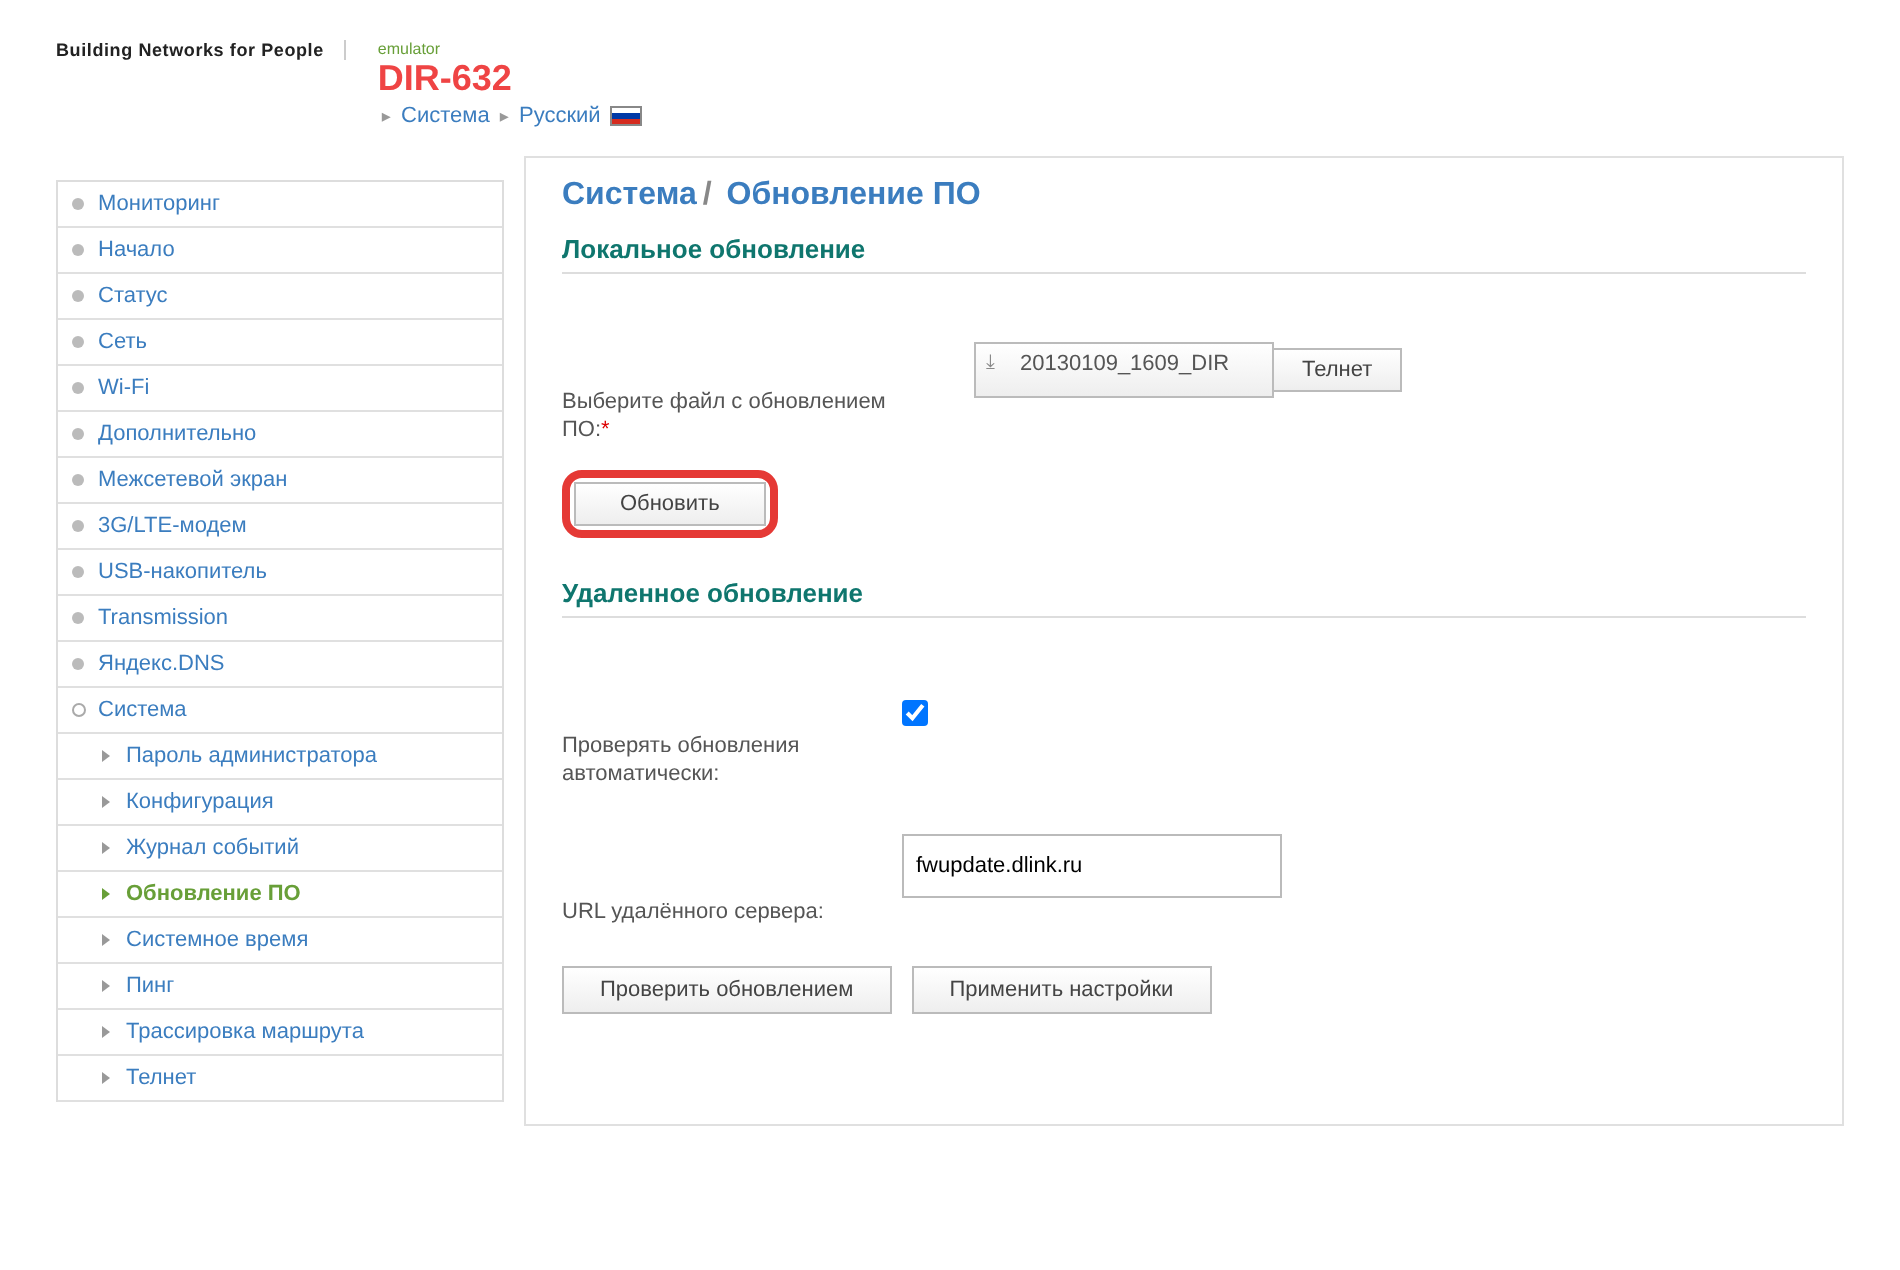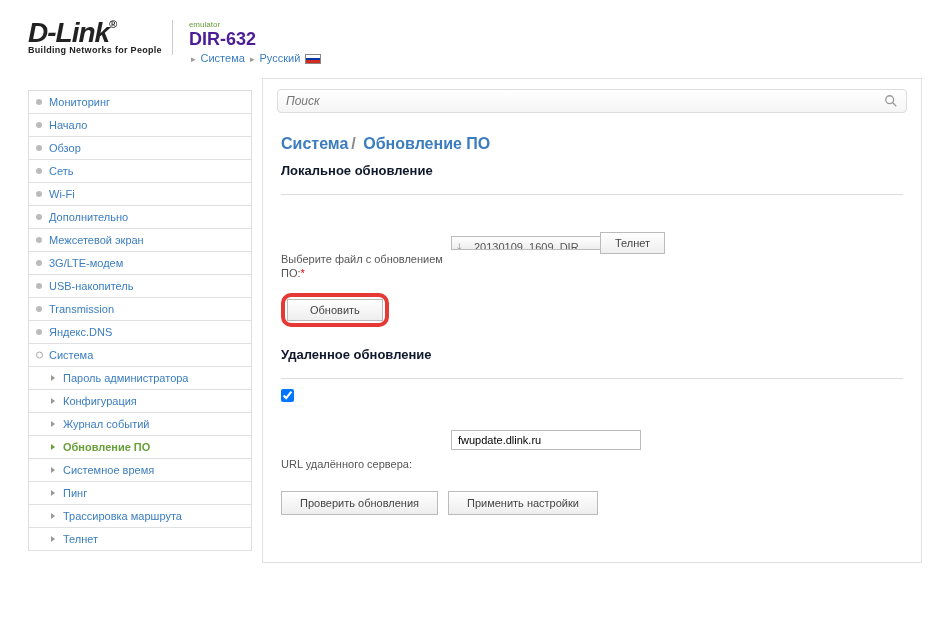--- a/index.html
+++ b/index.html
@@ -4,81 +4,80 @@
 <style>
 * { box-sizing: border-box; margin: 0; padding: 0; }
 body { font-family: Arial, Helvetica, sans-serif; font-size: 12px; background: #fff; color: #333; width: 950px; height: 635px; padding: 20px 28px 0 28px; }
 .header { display: flex; align-items: flex-start; gap: 12px; margin-bottom: 14px; }
 .logo-block { padding-right: 10px; border-right: 1px solid #ccc; }
 .logo-main { font-family: Arial, sans-serif; font-size: 28px; font-weight: bold; font-style: italic; letter-spacing: -1px; color: #222; line-height: 0.9; }
 .logo-reg { font-size: 11px; vertical-align: top; }
 .logo-sub { font-size: 9px; font-weight: bold; color: #222; letter-spacing: 0.3px; }
 .model-block { padding-left: 4px; }
 .emulator { font-size: 8px; color: #689f38; }
-.model { font-size: 18px; font-weight: bold; color: #4c1d95; }
+.model { font-size: 18px; font-weight: bold; color: #ef4444; }
 .breadcrumbs { font-size: 11px; color: #3b7dbf; margin-top: 2px; }
 .bc-sep { color: #999; margin: 0 2px; font-size: 9px; }
 .flag { display: inline-block; width: 16px; height: 10px; vertical-align: middle; background: linear-gradient(to bottom, #fff 0 33%, #0039a6 33% 66%, #d52b1e 66% 100%); border: 1px solid #888; margin-left: 2px; }
 .layout { display: flex; gap: 10px; align-items: center; }
 .sidebar { width: 224px; flex-shrink: 0; }
 .nav { list-style: none; border: 1px solid #ddd; border-bottom: none; }
 .nav li { border-bottom: 1px solid #e0e0e0; padding: 5px 8px 5px 20px; font-size: 11px; color: #3b7dbf; cursor: pointer; position: relative; background: #fff; }
 .nav li.top::before { content: ""; position: absolute; left: 7px; top: 50%; transform: translateY(-50%); width: 6px; height: 6px; background: #bbb; border-radius: 50%; }
 .nav li.sub { padding-left: 34px; }
 .nav li.sub::before { content: ""; position: absolute; left: 22px; top: 50%; transform: translateY(-50%); width: 0; height: 0; border-top: 3px solid transparent; border-bottom: 3px solid transparent; border-left: 4px solid #999; }
 .nav li.active { color: #689f38; font-weight: bold; }
 .nav li.active.sub::before { border-left-color: #689f38; }
 .nav li.expanded::before { background: #fff; border: 1px solid #aaa; width: 5px; height: 5px; }
 .content { flex: 1; border: 1px solid #e0e0e0; padding: 10px 14px 20px 14px; background: #fff; min-height: 485px; }
 .search-box { display: flex; align-items: center; border: 1px solid #ddd; border-radius: 4px; padding: 4px 8px; margin-bottom: 22px; background: linear-gradient(#fff,#f5f5f5); }
 .search-box input { flex: 1; border: none; outline: none; font-size: 12px; font-style: italic; color: #999; background: transparent; }
 .search-icon { width: 14px; height: 14px; }
 .page-title { font-size: 16px; color: #3b7dbf; margin: 0 4px 10px 4px; }
 .page-title .sep { color: #888; margin: 0 3px; }
 .section { margin: 0 4px 20px 4px; }
-.section-title { font-size: 13px; font-weight: bold; color: #0f172a; border-bottom: 1px solid #ddd; padding-bottom: 16px; margin-bottom: 10px; }
+.section-title { font-size: 13px; font-weight: bold; color: #0f766e; border-bottom: 1px solid #ddd; padding-bottom: 4px; margin-bottom: 10px; }
 .row { display: flex; align-items: center; margin-bottom: 8px; }
 .row .label { width: 170px; font-size: 11px; color: #555; line-height: 1.3; margin-top: 47px; }
 .row .label .req { color: #d00; }
-.file-display { border: 1px solid #bbb; background: linear-gradient(#fff,#eee); padding: 3px 6px 3px 22px; font-size: 11px; color: #555; width: 150px; position: relative; overflow: hidden; white-space: nowrap; height: 14px; line-height: 15px; }
+.file-display { border: 1px solid #bbb; background: linear-gradient(#fff,#eee); padding: 3px 6px 3px 22px; font-size: 11px; color: #555; width: 150px; position: relative; overflow: hidden; white-space: nowrap; height: 28px; line-height: 15px; margin-left: 36px; }
 .file-display::before { content: "⤓"; position: absolute; left: 5px; top: 2px; font-size: 10px; color: #888; }
 .btn { border: 1px solid #bbb; background: linear-gradient(#fff,#eee); padding: 3px 14px; font-size: 11px; color: #444; cursor: pointer; height: 22px; }
 .highlight-wrap { display: inline-block; border: 4px solid #e53935; border-radius: 10px; padding: 2px; margin-top: 4px; }
 .check { width: 13px; height: 13px; }
-.text-input { border: 1px solid #bbb; padding: 3px 6px; font-size: 11px; width: 190px; height: 20px; }
+.text-input { border: 1px solid #bbb; padding: 3px 6px; font-size: 11px; width: 190px; height: 32px; }
 .action-row { display: flex; gap: 10px; margin: 16px 4px 0 4px; }
 .action-row .btn { padding: 4px 18px; height: 24px; }
 </style>
 </head>
 <body>
 
 <div class="header">
   <div class="logo-block">
-    <div class="logo-main"><span>D-Link</span><span class="logo-reg">®</span></div>
     <div class="logo-sub">Building Networks for People</div>
   </div>
   <div class="model-block">
     <div class="emulator">emulator</div>
     <div class="model">DIR-632</div>
     <div class="breadcrumbs">
       <span class="bc-sep">▸</span>
       <span>Система</span>
       <span class="bc-sep">▸</span>
       <span>Русский</span>
       <span class="flag"></span>
     </div>
   </div>
 </div>
 
 <div class="layout">
   <div class="sidebar">
     <ul class="nav">
       <li class="top">Мониторинг</li>
       <li class="top">Начало</li>
-      <li class="top">Обзор</li>
+      <li class="top">Статус</li>
       <li class="top">Сеть</li>
       <li class="top">Wi-Fi</li>
       <li class="top">Дополнительно</li>
       <li class="top">Межсетевой экран</li>
       <li class="top">3G/LTE-модем</li>
       <li class="top">USB-накопитель</li>
       <li class="top">Transmission</li>
       <li class="top">Яндекс.DNS</li>
       <li class="top expanded">Система</li>
       <li class="sub">Пароль администратора</li>
@@ -86,27 +85,20 @@
       <li class="sub">Журнал событий</li>
       <li class="sub active">Обновление ПО</li>
       <li class="sub">Системное время</li>
       <li class="sub">Пинг</li>
       <li class="sub">Трассировка маршрута</li>
       <li class="sub">Телнет</li>
     </ul>
   </div>
 
   <div class="content">
-    <div class="search-box">
-      <input type="text" placeholder="Поиск" style="">
-      <svg class="search-icon" viewBox="0 0 16 16">
-          <circle cx="6.5" cy="6.5" r="4.5" fill="none" stroke="#999" stroke-width="1.5"></circle>
-          <line x1="10" y1="10" x2="14" y2="14" stroke="#999" stroke-width="1.5"></line>
-        </svg>
-    </div>
 
     <h2 class="page-title">
       <span>Система</span><span class="sep">/</span> <span>Обновление ПО</span>
     </h2>
 
     <div class="section">
       <div class="section-title">Локальное обновление</div>
       <div class="row">
         <div class="label"><span>Выберите файл с обновлением ПО:</span><span class="req">*</span></div>
         <div class="file-display">20130109_1609_DIR</div>
@@ -115,26 +107,27 @@
       <div class="row">
         <div class="highlight-wrap">
           <button class="btn" style="padding:3px 22px">Обновить</button>
         </div>
       </div>
     </div>
 
     <div class="section">
       <div class="section-title">Удаленное обновление</div>
       <div class="row">
+        <div class="label">Проверять обновления автоматически:</div>
         <input type="checkbox" class="check" checked="" style="">
       </div>
       <div class="row">
         <div class="label">URL удалённого сервера:</div>
         <input type="text" class="text-input" value="fwupdate.dlink.ru" style="">
       </div>
     </div>
 
     <div class="action-row">
-      <button class="btn">Проверить обновления</button>
+      <button class="btn">Проверить обновлением</button>
       <button class="btn">Применить настройки</button>
     </div>
   </div>
 </div>
 
 </body></html>

